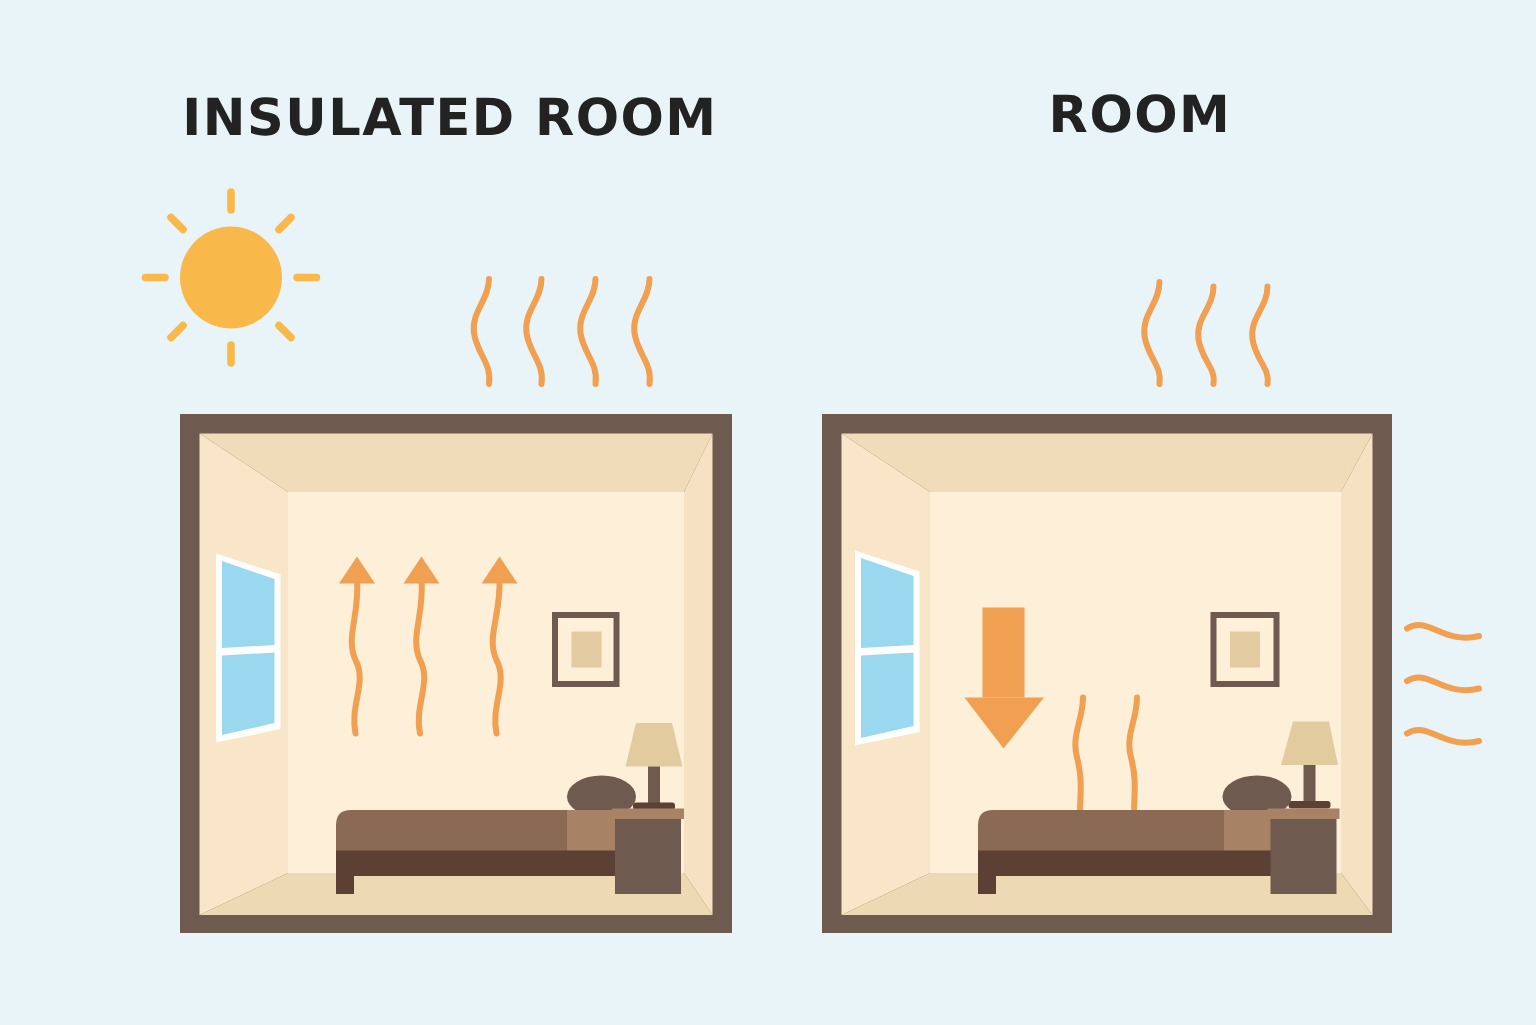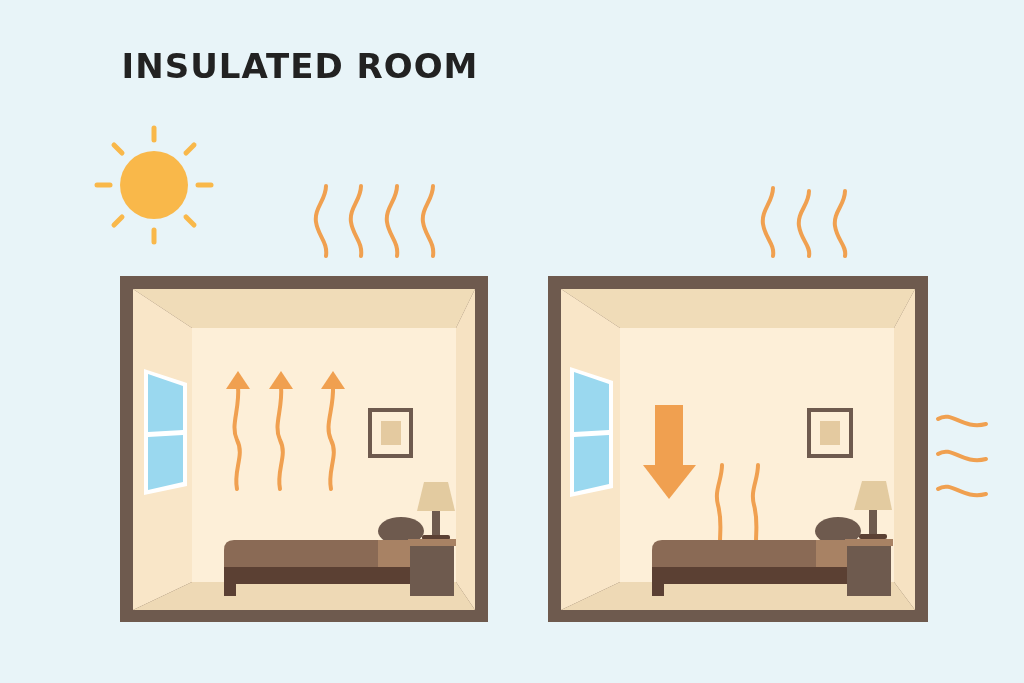--- a/index.html
+++ b/index.html
@@ -1,26 +1,27 @@
 <!DOCTYPE html>
 <html><head>
 <meta charset="utf-8">
 <style>
   html,body{margin:0;padding:0;}
   body{width:1024px;height:683px;background:#e8f4f8;overflow:hidden;position:relative;font-family:"DejaVu Sans","Liberation Sans",sans-serif;}
   .title{position:absolute;color:#222;font-weight:bold;font-size:34px;letter-spacing:1px;text-align:center;line-height:44px;}
-  #t1{left:100px;top:44px;width:400px;}
+  #t1{left:100px;top:57px;width:400px;}
   #t2{left:560px;top:55px;width:400px;}
   svg{position:absolute;left:0;top:0;}
 </style>
 </head>
 <body>
 
 <div class="title" id="t1">INSULATED ROOM</div>
 <div class="title" id="t2">
+  <div>ROOM</div>
 </div>
 
 <svg width="1024" height="683" viewBox="0 0 1024 683">
 
   <g stroke="#f9b84a" stroke-width="5" stroke-linecap="round" fill="#f9b84a">
     <circle cx="154" cy="185" r="34" stroke="none"></circle>
     <line x1="154" y1="128" x2="154" y2="140"></line>
     <line x1="154" y1="230" x2="154" y2="242"></line>
     <line x1="97" y1="185" x2="110" y2="185"></line>
     <line x1="198" y1="185" x2="211" y2="185"></line>

